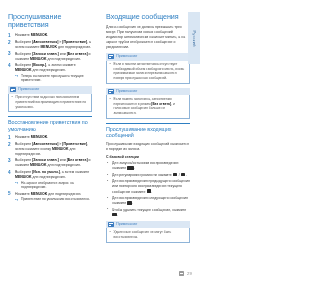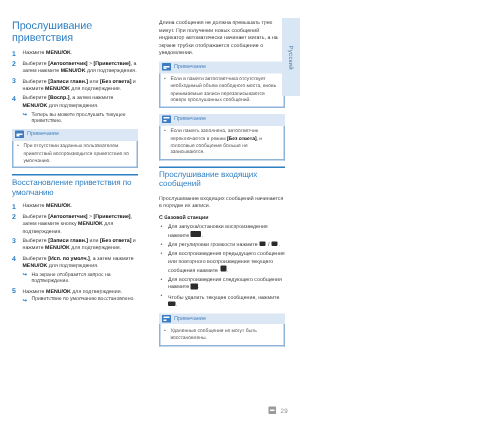--- a/index.html
+++ b/index.html
@@ -255,20 +255,21 @@
             </ul></li>
           <li><span class="num">5</span><span>Нажмите <b>MENU/OK</b> для подтверждения.</span><ul class="sub">
               <li><span class="arrow">↪</span><span>Приветствие по умолчанию восстановлено.</span></li>
             </ul></li>
         </ol>
 
     </div>
 
     <div class="col col-right">
 
+      <h1 class="h1">Входящие сообщения</h1>
 
       <p class="para">Длина сообщения не должна превышать трех минут. При получении новых сообщений индикатор автоматически начинает мигать, а на экране трубки отображается сообщение о уведомлении.</p>
 
       <div class="note">
         <div class="note-head">
           <span class="note-icon"></span>
           <span class="note-title">Примечание</span>
         </div>
         <div class="note-body">
           <ul>

